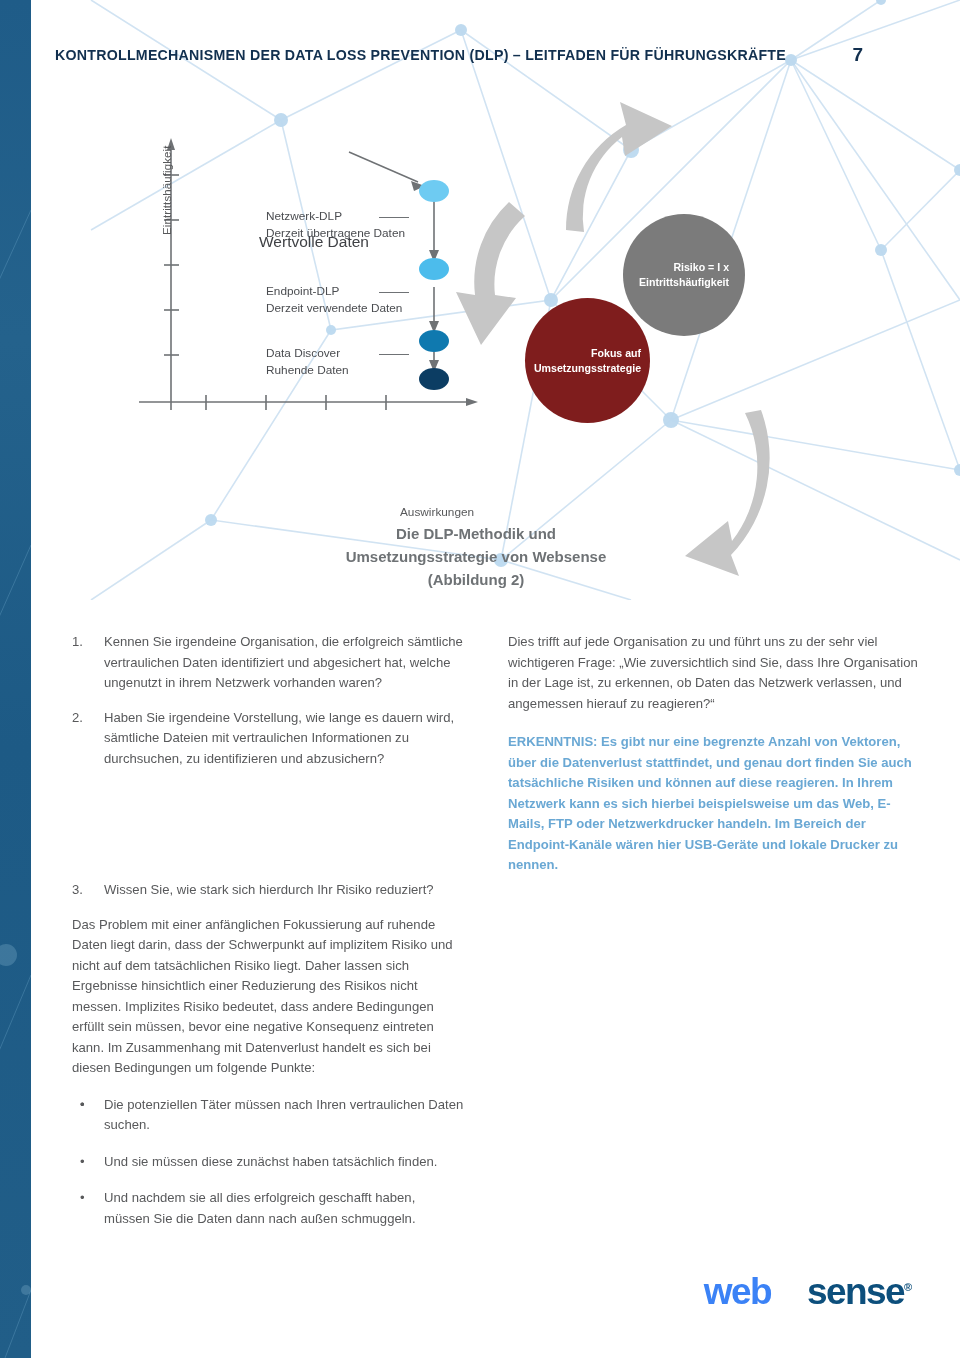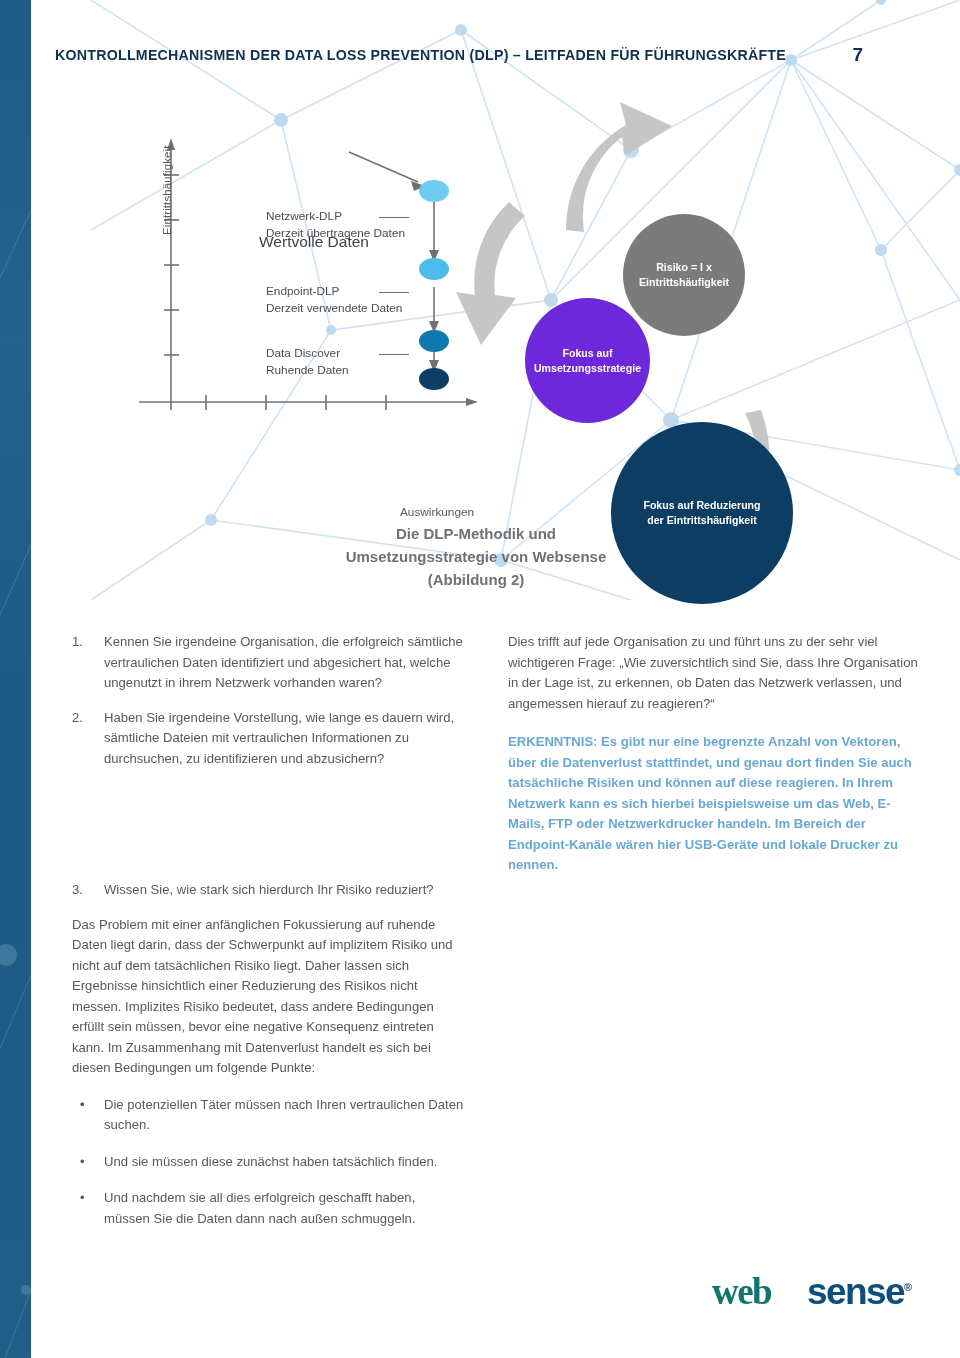--- a/index.html
+++ b/index.html
@@ -69,21 +69,21 @@
   }
 
   .dot{ position:absolute; border-radius:50%; }
 
   .circ{
     position:absolute; border-radius:50%;
     display:flex; align-items:center; justify-content:center;
     text-align:center; color:#ffffff; font-weight:bold;
     line-height:15px;
   }
-  .circ span{ display:block; }
+  .circ span{ display:block;text-align:right; }
 
   .caption{
     position:absolute; left:231px; top:510px; width:490px;
     text-align:center; font-size:15px; font-weight:bold;
     color:#6e7275; line-height:23px;margin-top:12px;
   }
 
   
   .col-left{ position:absolute; left:72px; top:632px; width:392px; }
   .col-right{ position:absolute; left:508px; top:632px; width:412px; }
@@ -110,21 +110,21 @@
     color:#6aa8d4; margin:0;
   }
   .block3{ position:absolute; left:72px; top:880px; width:392px; }
 
   
   .logo{
     position:absolute; right:48px; bottom:48px;
     font-size:37px; font-weight:bold; letter-spacing:-1.6px;
     line-height:1;
   }
-  .logo .web{ color:#0f766e;font-family:Liberation Serif, serif; }
+  .logo .web{ color:#3b82f6; }
   .logo .sense{ color:#0d4f7c;margin-left:36px; }
   .logo .reg{ font-size:11px; vertical-align:super; color:#0d4f7c; letter-spacing:0;}
 </style>
 </head>
 <body>
 
 <div class="left-rail">
   <svg width="31" height="1358" viewBox="0 0 31 1358">
     <g stroke="#6ea7c9" stroke-width="1" fill="none" opacity="0.35">
       <line x1="-20" y1="660" x2="31" y2="545"></line>
@@ -254,33 +254,27 @@
     </g>
   </svg>
 
   <div class="circ" style="left:592px; top:124px; width:122px; height:122px; background:#7b7b7b; font-size:10.6px;">
     <div>
       <span>Risiko = I x</span>
       <span>Eintrittshäufigkeit</span>
     </div>
   </div>
 
-  <div class="circ" style="left:494px; top:208px; width:125px; height:125px; background:#6d28d9; font-size:10.6px;">
+  <div class="circ" style="left:494px; top:208px; width:125px; height:125px; background:#7f1d1d; font-size:10.6px;">
     <div>
       <span>Fokus auf</span>
       <span>Umsetzungsstrategie</span>
     </div>
   </div>
 
-  <div class="circ" style="left:580px; top:332px; width:182px; height:182px; background:#0c3d63; font-size:10.6px;">
-    <div>
-      <span>Fokus auf Reduzierung</span>
-      <span>der Eintrittshäufigkeit</span>
-    </div>
-  </div>
 </div>
 
 <div class="caption">
   <span>Die DLP-Methodik und</span><br>
   <span>Umsetzungsstrategie von Websense</span><br>
   <span>(Abbildung 2)</span>
 </div>
 
 <div class="col-left">
 

